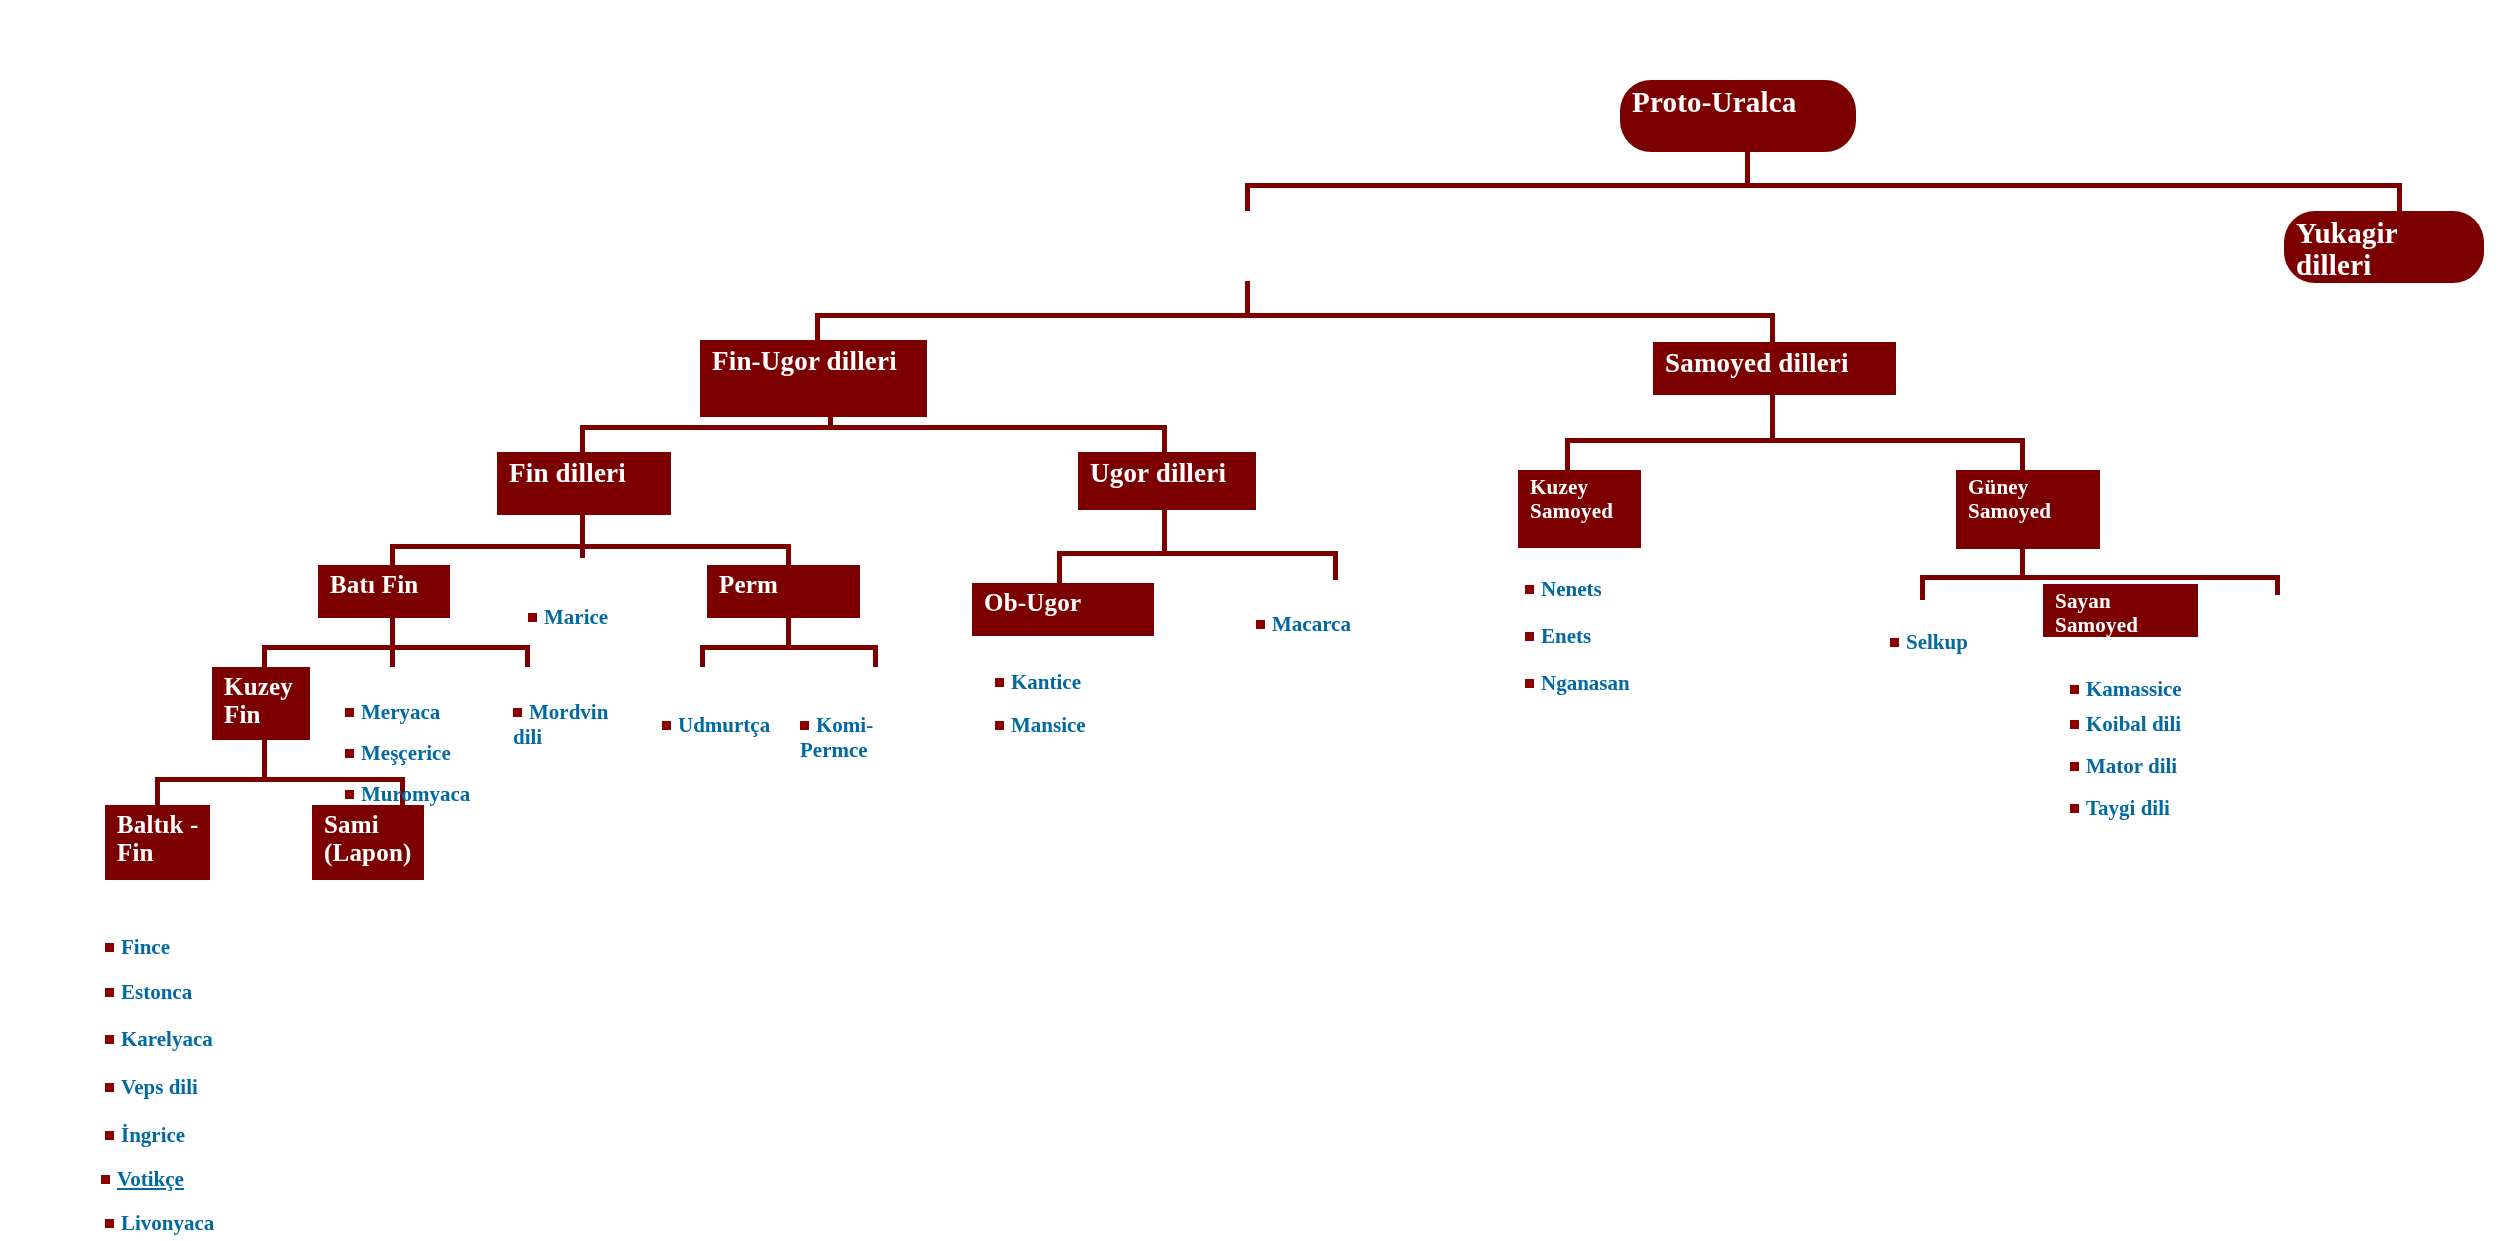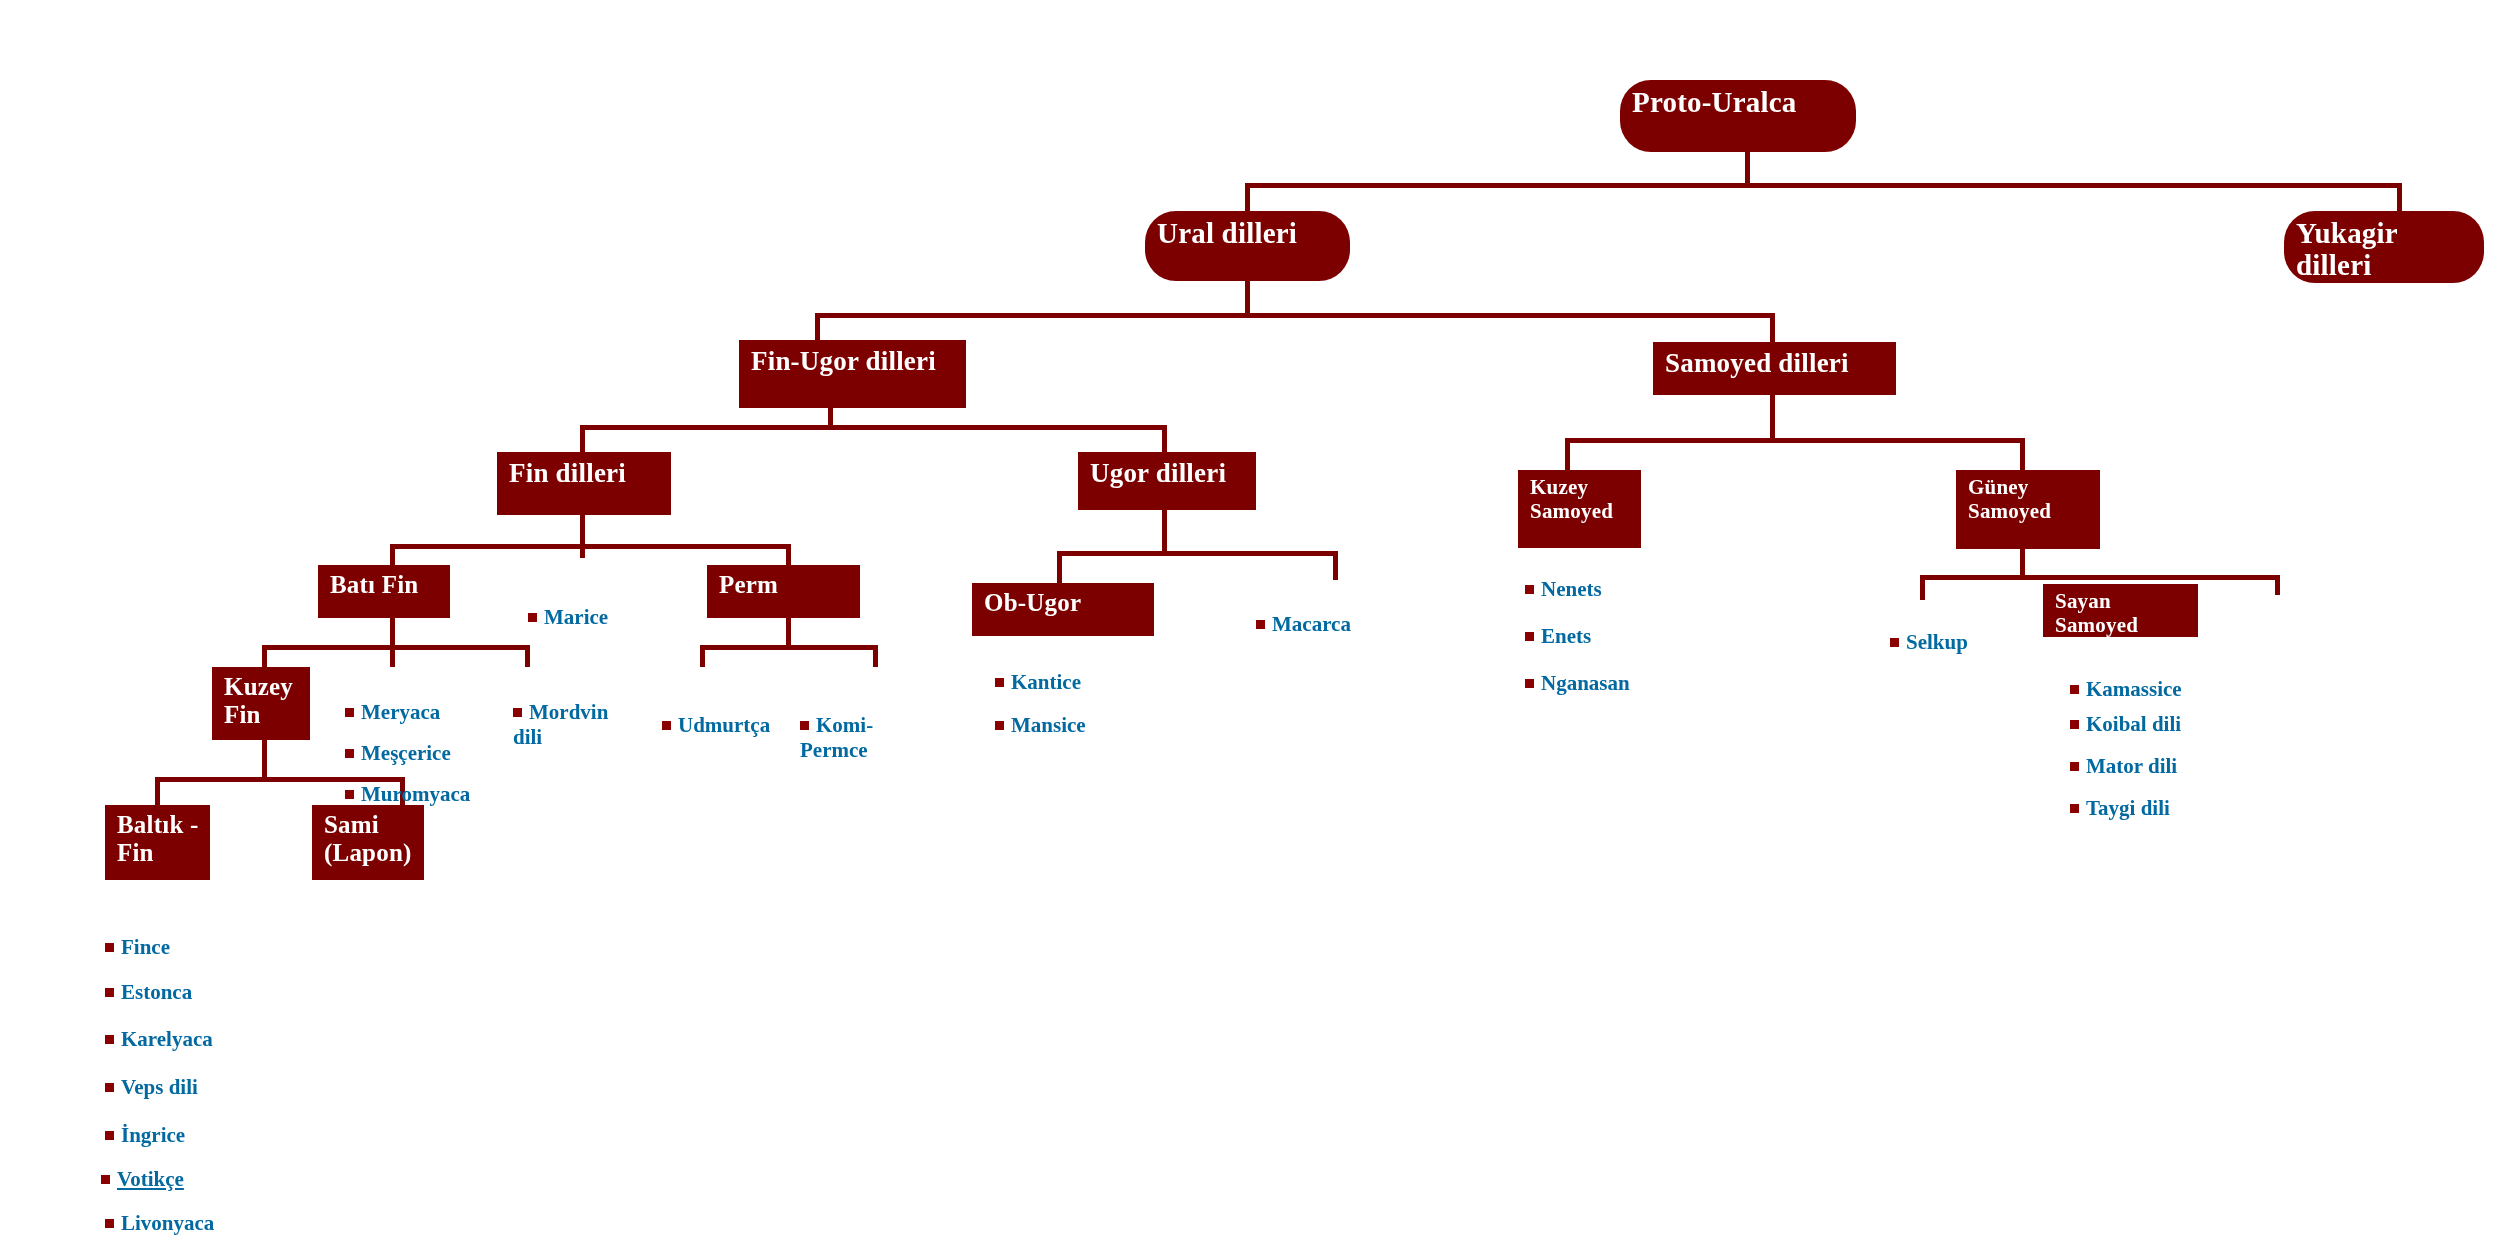--- a/index.html
+++ b/index.html
@@ -117,25 +117,24 @@
   <div class="ln v" style="left:1920px; top:575px; height:25px;"></div>
   <div class="ln v" style="left:2275px; top:575px; height:20px;"></div>
 
   <div class="ln v" style="left:262px; top:740px; height:40px;"></div>
   <div class="ln h" style="left:155px; top:777px; width:250px;"></div>
   <div class="ln v" style="left:155px; top:777px; height:28px;"></div>
   <div class="ln v" style="left:400px; top:777px; height:28px;"></div>
 
   <div class="node big" style="left:1620px; top:80px; width:236px; height:72px;">Proto-Uralca</div>
 
-  <div class="node big" style="left:1145px; top:211px; width:205px; height:70px;">Ural dilleri</div>
 
   <div class="node big" style="left:2284px; top:211px; width:200px; height:72px;">Yukagir dilleri</div>
 
-  <div class="node mid" style="left:739px; top:340px; width:227px; height:68px;">Fin-Ugor dilleri</div>
+  <div class="node mid" style="left:700px; top:340px; width:227px; height:77px;">Fin-Ugor dilleri</div>
 
   <div class="node mid" style="left:1653px; top:342px; width:243px; height:53px;">Samoyed dilleri</div>
 
   <div class="node mid" style="left:497px; top:452px; width:174px; height:63px;">Fin dilleri</div>
 
   <div class="node mid" style="left:1078px; top:452px; width:178px; height:58px;">Ugor dilleri</div>
 
   <div class="node tiny" style="left:1518px; top:470px; width:123px; height:78px; white-space:pre-line;">Kuzey
 Samoyed</div>
 

